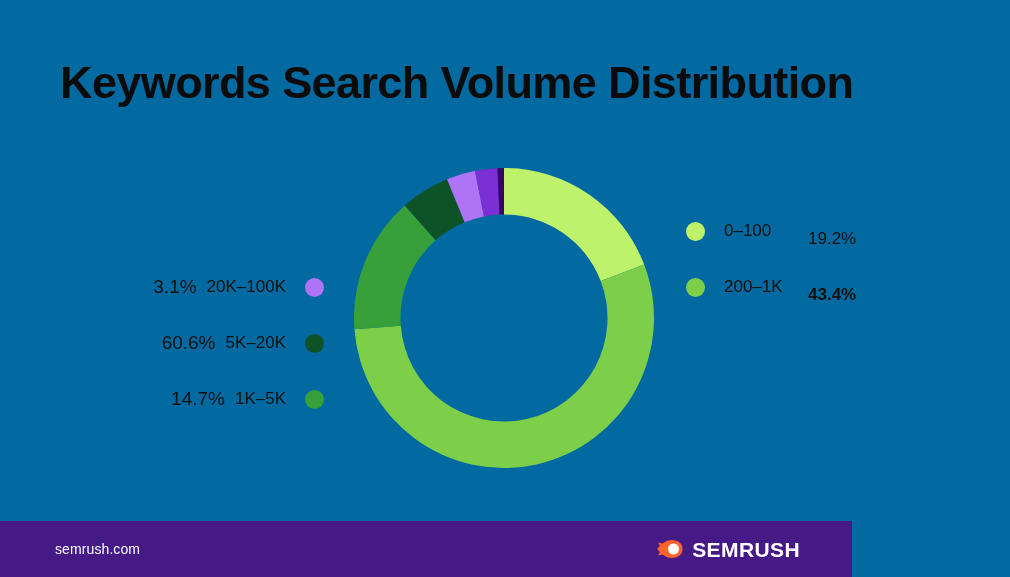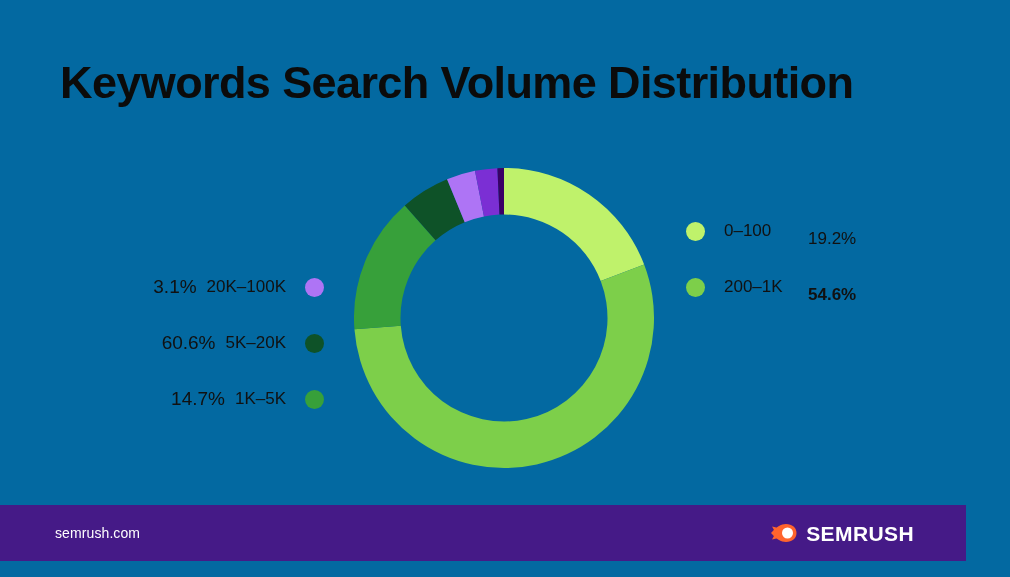--- a/index.html
+++ b/index.html
@@ -111,22 +111,22 @@
     height: 19px;
     border-radius: 50%;
     flex: 0 0 19px;
     display: inline-block;
   }
 
   
   .footer {
     position: absolute;
     left: 0;
-    bottom: 16px;
-    width: 966px;
+    bottom: 0;
+    width: 852px;
     height: 56px;
     background: #451A87;
   }
   .footer-url {
     position: absolute;
     left: 55px;
     top: 50%;
     transform: translateY(-50%);
     color: #ffffff;
     font-size: 14px;
@@ -179,21 +179,21 @@
 
     <div class="legend legend-right">
       <div class="legend-row">
         <span class="dot" style="background: rgb(191, 242, 107);"></span>
         <span class="lbl">0–100</span>
         <span class="pct">19.2%</span>
       </div>
       <div class="legend-row">
         <span class="dot" style="background: rgb(125, 207, 74);"></span>
         <span class="lbl">200–1K</span>
-        <span class="pct bold">54.6%</span>
+        <span class="pct bold">43.4%</span>
       </div>
     </div>
 
     <div class="legend legend-left">
       <div class="legend-row">
         <span class="pct">3.1%</span>
         <span class="lbl">20K–100K</span>
         <span class="dot" style="background: rgb(174, 116, 245);"></span>
       </div>
       <div class="legend-row">

